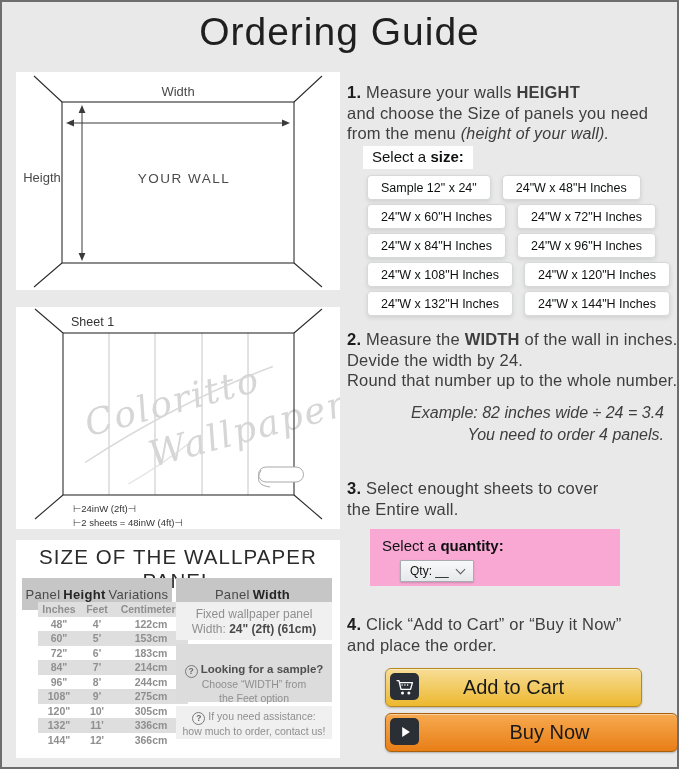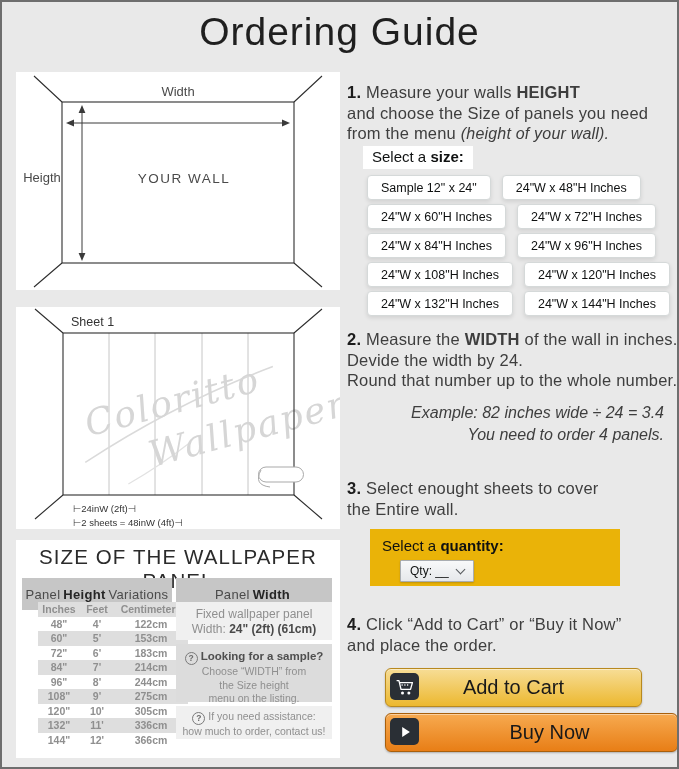--- a/index.html
+++ b/index.html
@@ -29,21 +29,21 @@
   .example{position:absolute;left:345px;top:400px;width:317px;text-align:right;
            font-style:italic;font-size:16px;line-height:22px;color:#3e3e3e;}
   
   .sel-label{position:absolute;background:#fff;padding:2px 9px 4px 9px;font-size:15px;color:#0f1111;}
   .sel-label .bold{font-weight:700;}
   .opt-grid{position:absolute;left:365px;top:173px;width:300px;}
   .opt-row{display:flex;gap:11px;margin-bottom:4px;}
   .opt-btn{display:inline-flex;align-items:center;justify-content:center;height:23px;padding:0 13px;
            background:#fff;border:1px solid #d5d9d9;border-radius:4px;font-size:12.5px;color:#0f1111;
            box-shadow:0 2px 4px rgba(0,0,0,.10);white-space:nowrap;cursor:pointer;}
-  .qty-box{position:absolute;left:368px;top:527px;width:250px;height:57px;background:#eab308;}
+  .qty-box{position:absolute;left:368px;top:527px;width:250px;height:57px;background:#f9a8d4;}
   .qty-box .sel-text{padding:8px 0 0 12px;font-size:15px;color:#0f1111;}
   .qty-pill{position:absolute;left:30px;top:31px;display:inline-flex;align-items:center;height:20px;
             padding:0 9px;border:1px solid #a9adb2;border-radius:1px;
             background:linear-gradient(#f8f9fa,#e6e8eb);font-size:12px;color:#0f1111;
             box-shadow:0 1px 2px rgba(0,0,0,.18);cursor:pointer;}
   .chev{display:inline-block;width:6px;height:6px;border-right:1.6px solid #55585c;
         border-bottom:1.6px solid #55585c;transform:rotate(45deg);margin-left:8px;margin-top:-3px;}
   .cart-btn{position:absolute;left:383px;width:255px;height:37px;border-radius:6px;
             display:flex;align-items:center;justify-content:center;font-size:20px;color:#191919;
             box-shadow:0 1px 2px rgba(0,0,0,.25), inset 0 1px 0 rgba(255,255,255,.45);cursor:pointer;}
@@ -61,21 +61,21 @@
   .hb-right{left:160px;width:156px;}
   .htable{position:absolute;left:22px;top:62px;width:150px;font-weight:bold;}
   .trow{display:flex;height:14.5px;align-items:center;font-size:10.5px;color:#8f8f8f;}
   .trow.shaded{background:#dedede;}
   .tc1{width:42px;text-align:center;}
   .tc2{width:34px;text-align:center;}
   .tc3{width:74px;text-align:center;}
   .infobox{position:absolute;left:160px;width:156px;text-align:center;}
   .ib1{top:62px;height:38px;background:#f0f0f0;font-size:12px;line-height:15px;color:#8f8f8f;padding-top:5px;box-sizing:border-box;}
   .ib1 .val{font-weight:700;color:#4a4a4a;}
-  .ib2{top:104px;height:58px;background:#dcdcdc;font-size:10.5px;line-height:13.5px;color:#8f8f8f;padding-top:6px;box-sizing:border-box;}
+  .ib2{top:104px;height:58px;background:#dcdcdc;font-size:10.5px;line-height:13.5px;color:#8f8f8f;padding-top:19px;box-sizing:border-box;}
   .ib2 .ttl{font-size:11.5px;font-weight:700;color:#4f4f4f;}
   .ib3{top:166px;height:33px;background:#f0f0f0;font-size:10.5px;line-height:13.5px;color:#8f8f8f;padding-top:4px;box-sizing:border-box;}
   .qicon{display:inline-block;width:11px;height:11px;border:1px solid #7a7a7a;border-radius:50%;
          font-size:8.5px;line-height:11px;text-align:center;color:#6a6a6a;font-weight:700;
          margin-right:3px;vertical-align:-1px;}
 </style>
 </head>
 <body>
 
 <div class="page">
@@ -280,21 +280,21 @@
     </div>
 
     <div class="infobox ib1">
       <div>Fixed wallpaper panel</div>
       <div><span>Width: </span><span class="val">24" (2ft) (61cm)</span></div>
     </div>
 
     <div class="infobox ib2">
       <div class="ttl"><span class="qicon">?</span><span>Looking for a sample?</span></div>
       <div>Choose “WIDTH” from</div>
-      <div>the Size height</div>
+      <div>the Feet option</div>
       <div>menu on the listing.</div>
     </div>
 
     <div class="infobox ib3">
       <div><span class="qicon">?</span><span>If you need assistance:</span></div>
       <div>how much to order, contact us!</div>
     </div>
   </div>
 
 </div>

